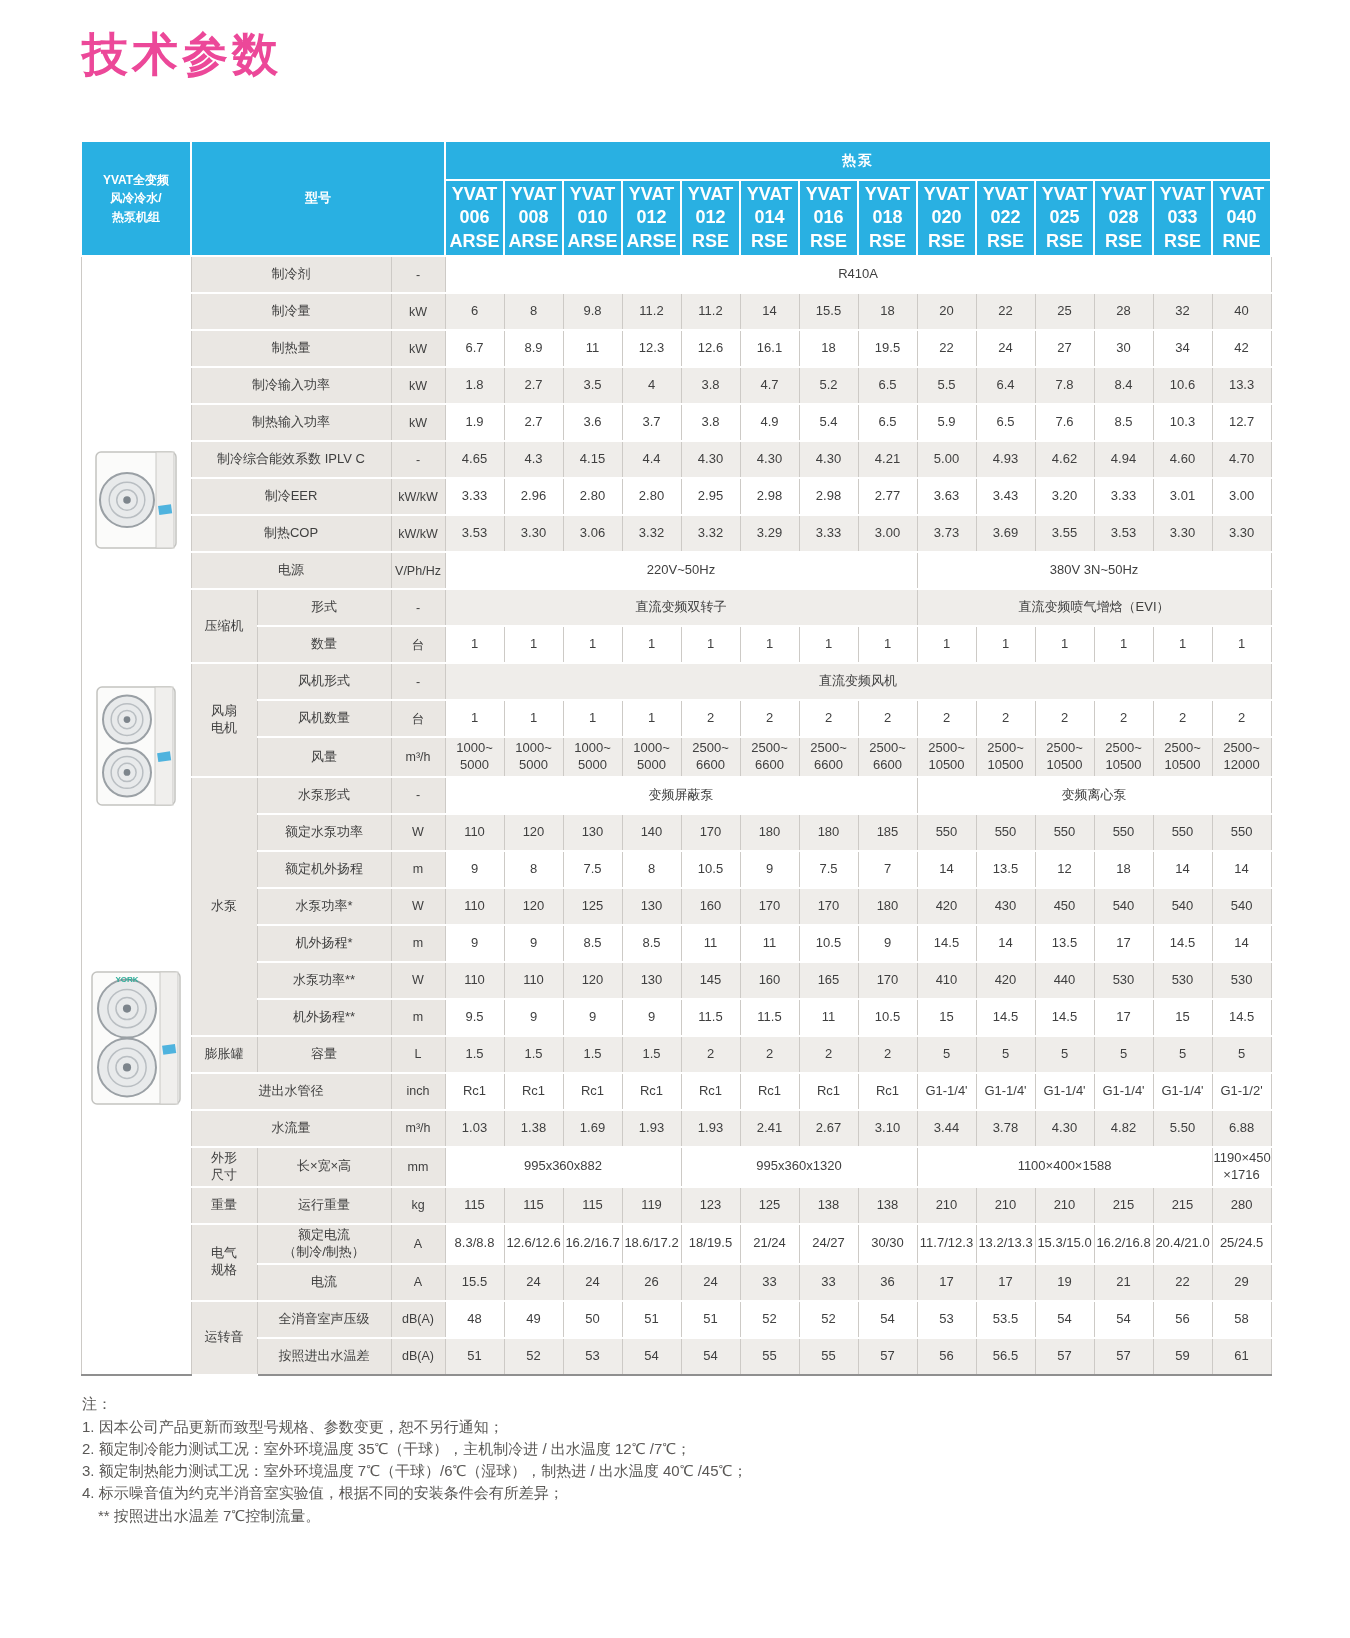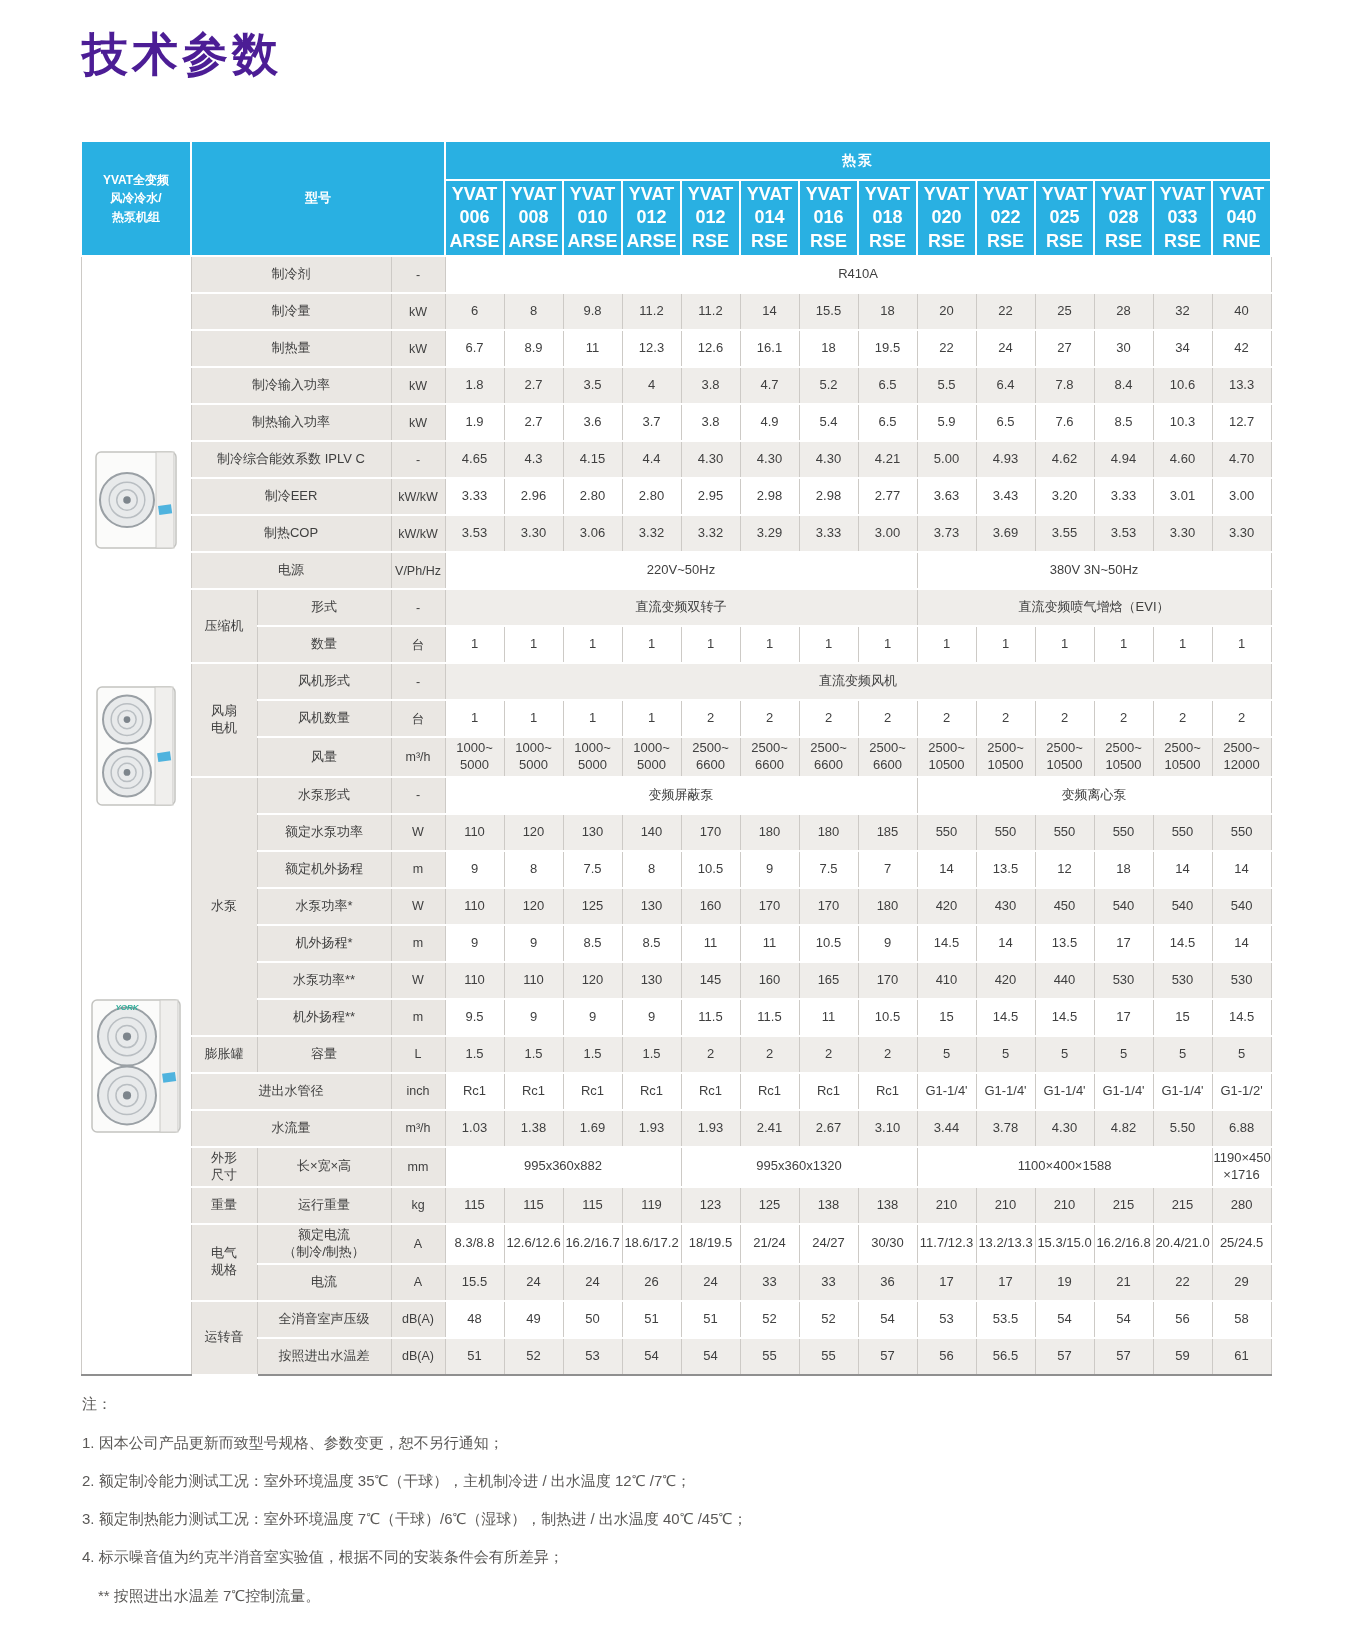--- a/index.html
+++ b/index.html
@@ -1,40 +1,40 @@
 <!DOCTYPE html>
 <html><head>
 <meta charset="utf-8">
 <style>
   html,body{margin:0;padding:0;background:#ffffff;}
   body{width:1350px;height:1638px;overflow:hidden;font-family:"Liberation Sans",sans-serif;}
   .page{position:relative;width:1350px;height:1638px;}
-  .page-title{position:absolute;left:82px;top:24px;font-size:46px;font-weight:600;letter-spacing:4px;color:#4c1d95;margin:0;}
+  .page-title{position:absolute;left:82px;top:24px;font-size:46px;font-weight:600;letter-spacing:4px;color:#ec4899;margin:0;}
   .tbl-wrap{position:absolute;left:80px;top:140px;width:1190px;}
   table{border-collapse:collapse;table-layout:fixed;width:1190px;}
   th,td{border-left:1px solid #cdcac6;border-right:1px solid #cdcac6;border-top:2px solid #ffffff;border-bottom:2px solid #ffffff;
         font-size:13px;color:#3f3f3f;text-align:center;vertical-align:middle;padding:2px 1px;height:31px;white-space:pre-line;line-height:1.3;}
   thead th{background:#29b0e2;color:#ffffff;font-weight:bold;border:2px solid #ffffff;}
   th.corner{font-size:12px;line-height:1.55;}
   th.band{font-size:14px;letter-spacing:2px;height:33px;}
   th.model{font-size:18px;line-height:1.3;height:62px;}
   td.lbl{background:#eae7e3;}
   td.unit{background:#eae7e3;font-size:12.5px;}
   td.group{background:#eae7e3;}
   td.dc{background:#ffffff;}
   tr.alt td.dc{background:#efedea;}
   tbody tr:last-child td{border-bottom:2px solid #8f8f8f;}
   td.photo-cell{background:#ffffff;border-bottom:2px solid #8f8f8f;padding:0;}
   .photo-stack{position:relative;width:100%;height:1095px;}
   .photo{position:absolute;left:50%;transform:translateX(-50%);}
   .photo1{top:180px;}
   .photo2{top:415px;}
-  .photo3{top:728px;font-style:italic;}
+  .photo3{top:700px;}
   .notes{position:absolute;left:82px;top:1396px;width:1190px;color:#5a5856;font-size:15px;}
-  .note-line{margin-top:21px;line-height:1.15;}
+  .note-line{margin-top:5px;line-height:1.15;}
   .note-title{line-height:1.1;}
   .indent{padding-left:16px;}
 </style>
 </head>
 <body>
 
 <div class="page">
   <h1 class="page-title">技术参数</h1>
 
   <div class="tbl-wrap">

